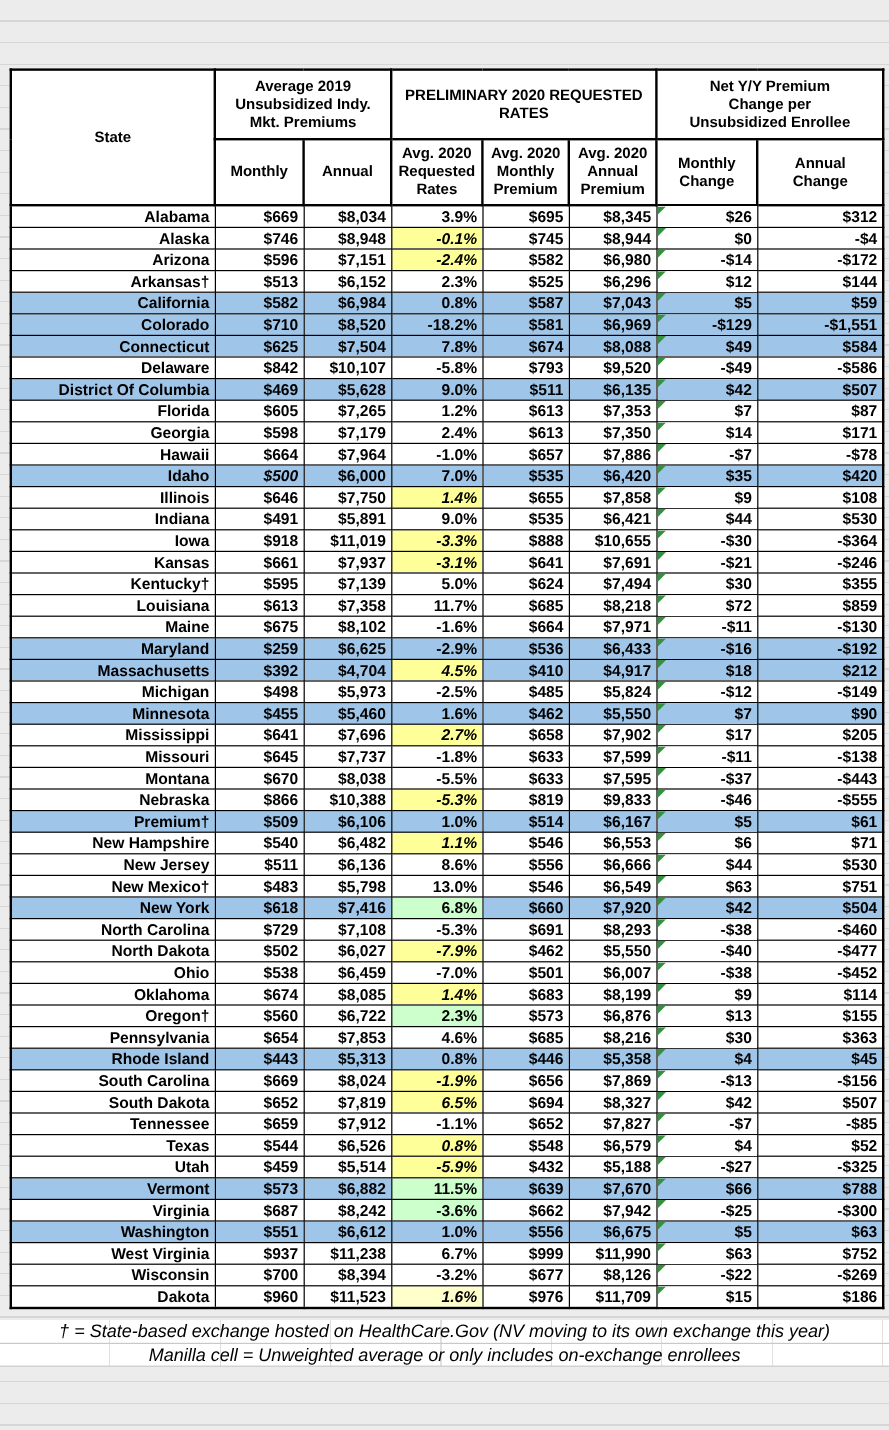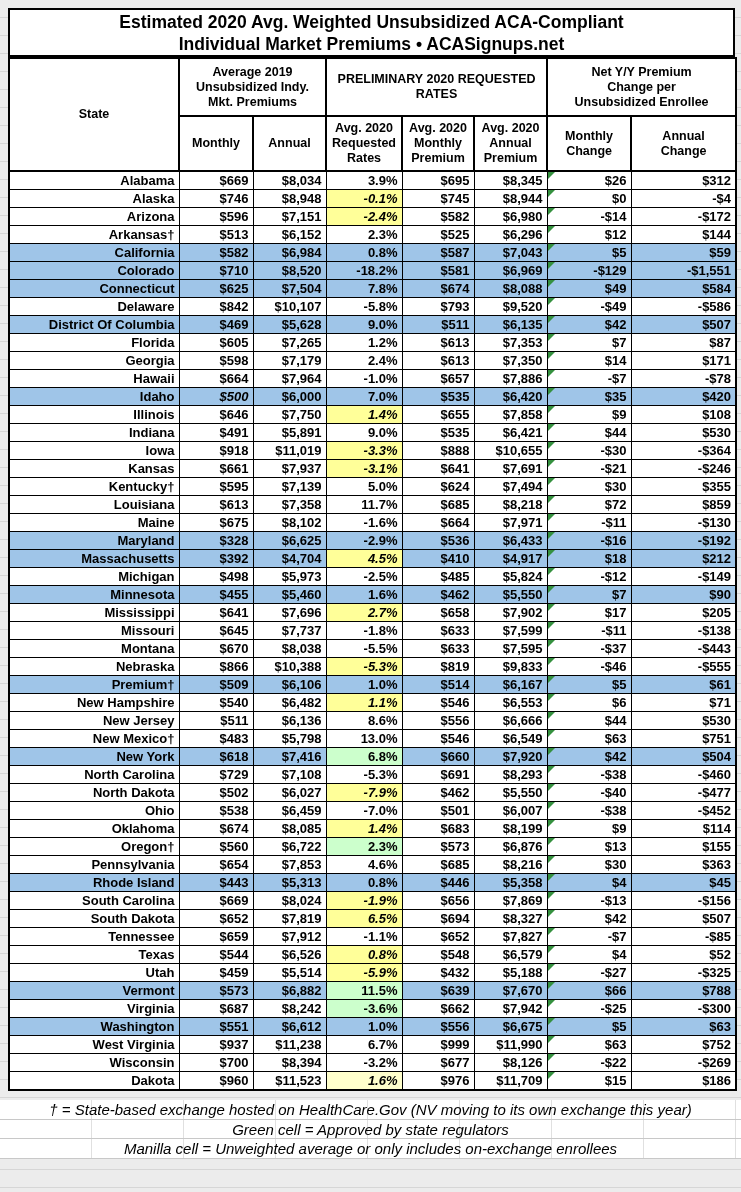--- a/index.html
+++ b/index.html
@@ -76,24 +76,20 @@
   .fn{
     height:19.5px; line-height:19.5px; text-align:center;
     font-style:italic; font-size:15px; border-bottom:1px solid #c8c8c8;
   }
 </style>
 </head>
 <body>
 
 <div class="sheet">
 
-  <div class="title-box">
-    <div>Estimated 2020 Avg. Weighted Unsubsidized ACA-Compliant</div>
-    <div>Individual Market Premiums • ACASignups.net</div>
-  </div>
 
   <table class="main">
     <colgroup>
       <col style="width:170px">
         <col style="width:74px">
         <col style="width:73px">
       <col style="width:76px">
         <col style="width:72px">
         <col style="width:73px">
       <col style="width:84px">
@@ -312,21 +308,21 @@
           <td class="num c0"><span>$675</span></td>
           <td class="num c1"><span>$8,102</span></td>
           <td class="num c2"><span>-1.6%</span></td>
           <td class="num c3"><span>$664</span></td>
           <td class="num c4"><span>$7,971</span></td>
           <td class="num c5"><span class="tri"></span><span>-$11</span></td>
           <td class="num c6"><span>-$130</span></td>
         </tr>
         <tr class="hl">
           <td class="state-cell">Maryland</td>
-          <td class="num c0"><span>$328</span></td>
+          <td class="num c0"><span>$259</span></td>
           <td class="num c1"><span>$6,625</span></td>
           <td class="num c2"><span>-2.9%</span></td>
           <td class="num c3"><span>$536</span></td>
           <td class="num c4"><span>$6,433</span></td>
           <td class="num c5"><span class="tri"></span><span>-$16</span></td>
           <td class="num c6"><span>-$192</span></td>
         </tr>
         <tr class="hl">
           <td class="state-cell">Massachusetts</td>
           <td class="num c0"><span>$392</span></td>
@@ -650,17 +646,16 @@
       <td><span>$603</span></td>
       <td><span>$7,235</span></td>
       <td><span class="tri"></span><span>$4</span></td>
       <td><span>$47</span></td>
     </tr>
   </tbody>
     </table>
 
   <div class="footnotes">
     <div class="fn">† = State-based exchange hosted on HealthCare.Gov (NV moving to its own exchange this year)</div>
-    <div class="fn">Green cell = Approved by state regulators</div>
     <div class="fn">Manilla cell = Unweighted average or only includes on-exchange enrollees</div>
   </div>
 
 </div>
 
 </body></html>

